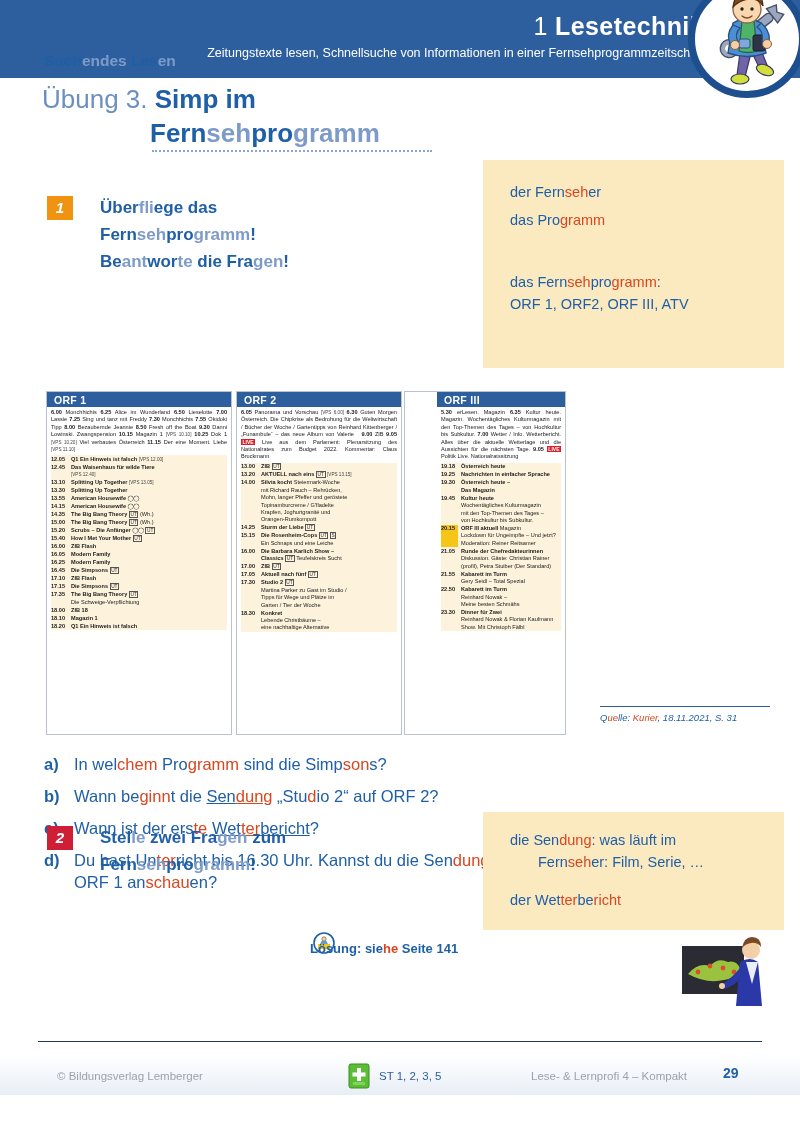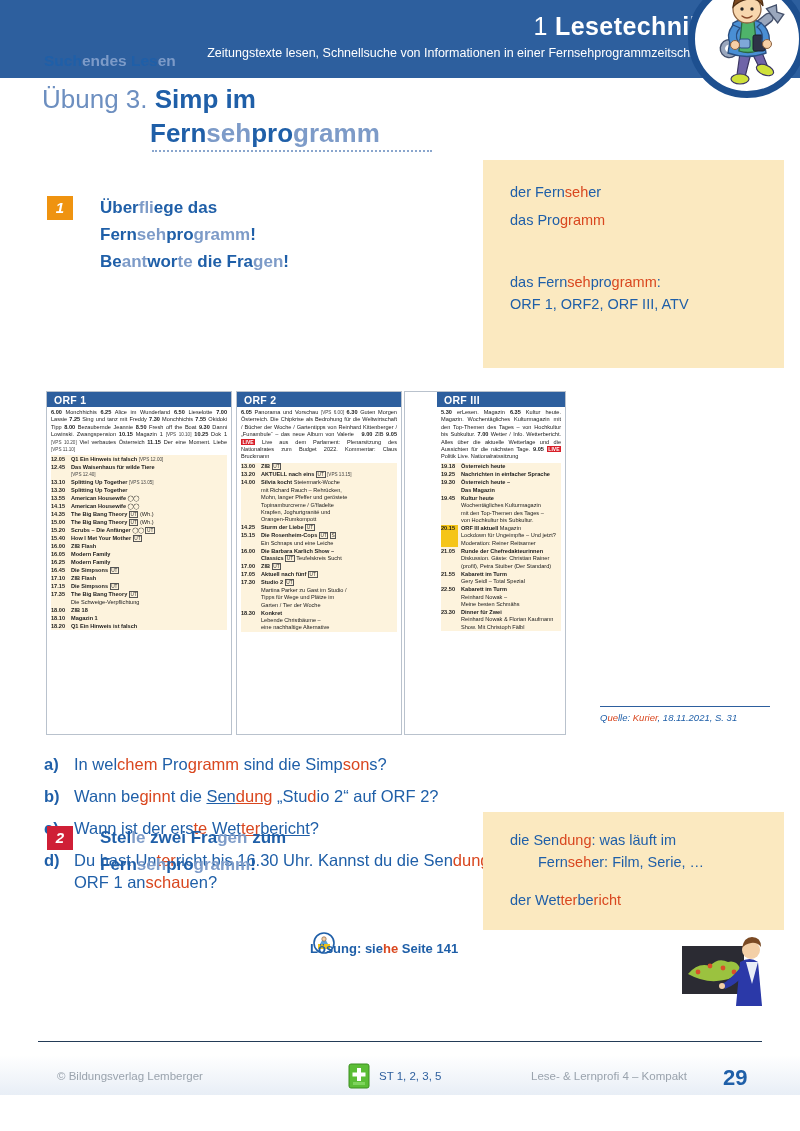--- a/index.html
+++ b/index.html
@@ -119,21 +119,21 @@
   }
   .sol-ic{position:absolute;left:313px;top:932px;width:22px;height:22px;}
 
   
   .frule{position:absolute;left:38px;top:1041px;width:724px;border-top:1.5px solid #233b57;}
   .footer{position:absolute;left:0;top:1055px;width:800px;height:40px;
           background:linear-gradient(#ffffff,#e8eef6);}
   .f-copy{position:absolute;left:57px;top:1070px;font-size:11.5px;color:#9aa3ad;white-space:nowrap;}
   .f-st{position:absolute;left:379px;top:1070px;font-size:11.5px;color:#2d5f9e;white-space:nowrap;}
   .f-title{position:absolute;left:531px;top:1070px;font-size:11.5px;color:#9aa3ad;white-space:nowrap;}
-  .f-page{position:absolute;left:723px;top:1065px;font-size:22px;font-weight:bold;color:#1f5fa8;text-align:center;}
+  .f-page{position:absolute;left:723px;top:1065px;font-size:14px;font-weight:bold;color:#1f5fa8;text-align:center;}
   .f-ic{position:absolute;left:348px;top:1063px;width:22px;height:26px;}
 
   
   .wpic{position:absolute;left:682px;top:928px;width:88px;height:78px;overflow:hidden;}
 </style>
 </head>
 <body>
 
 <div class="header-band"></div>
 

